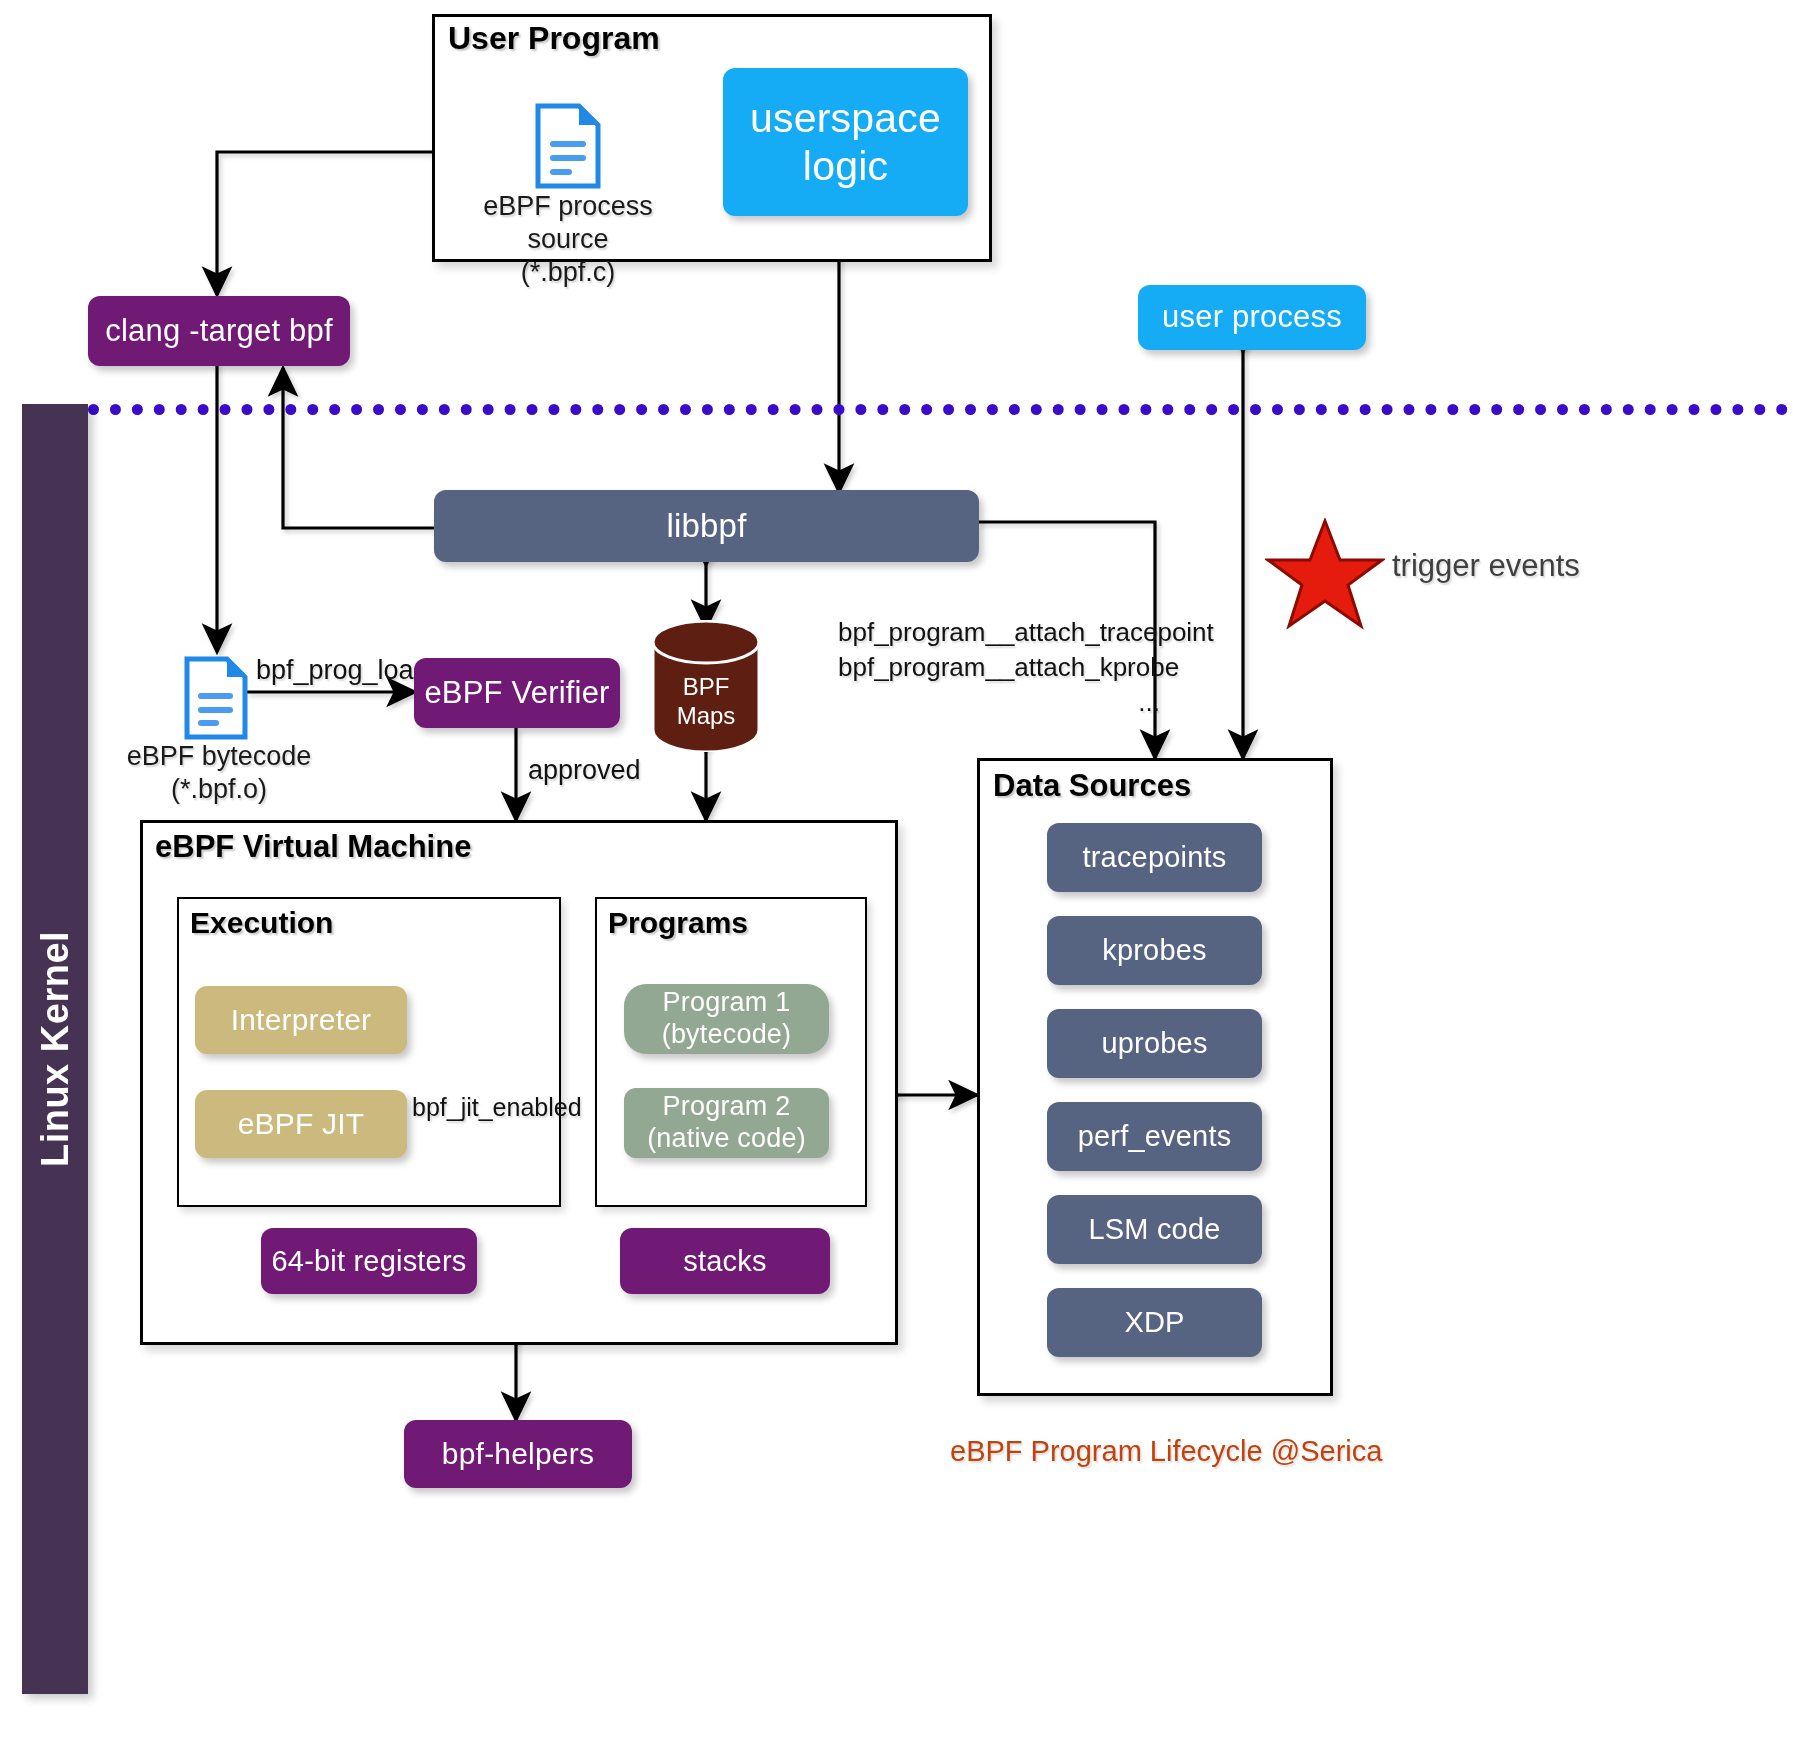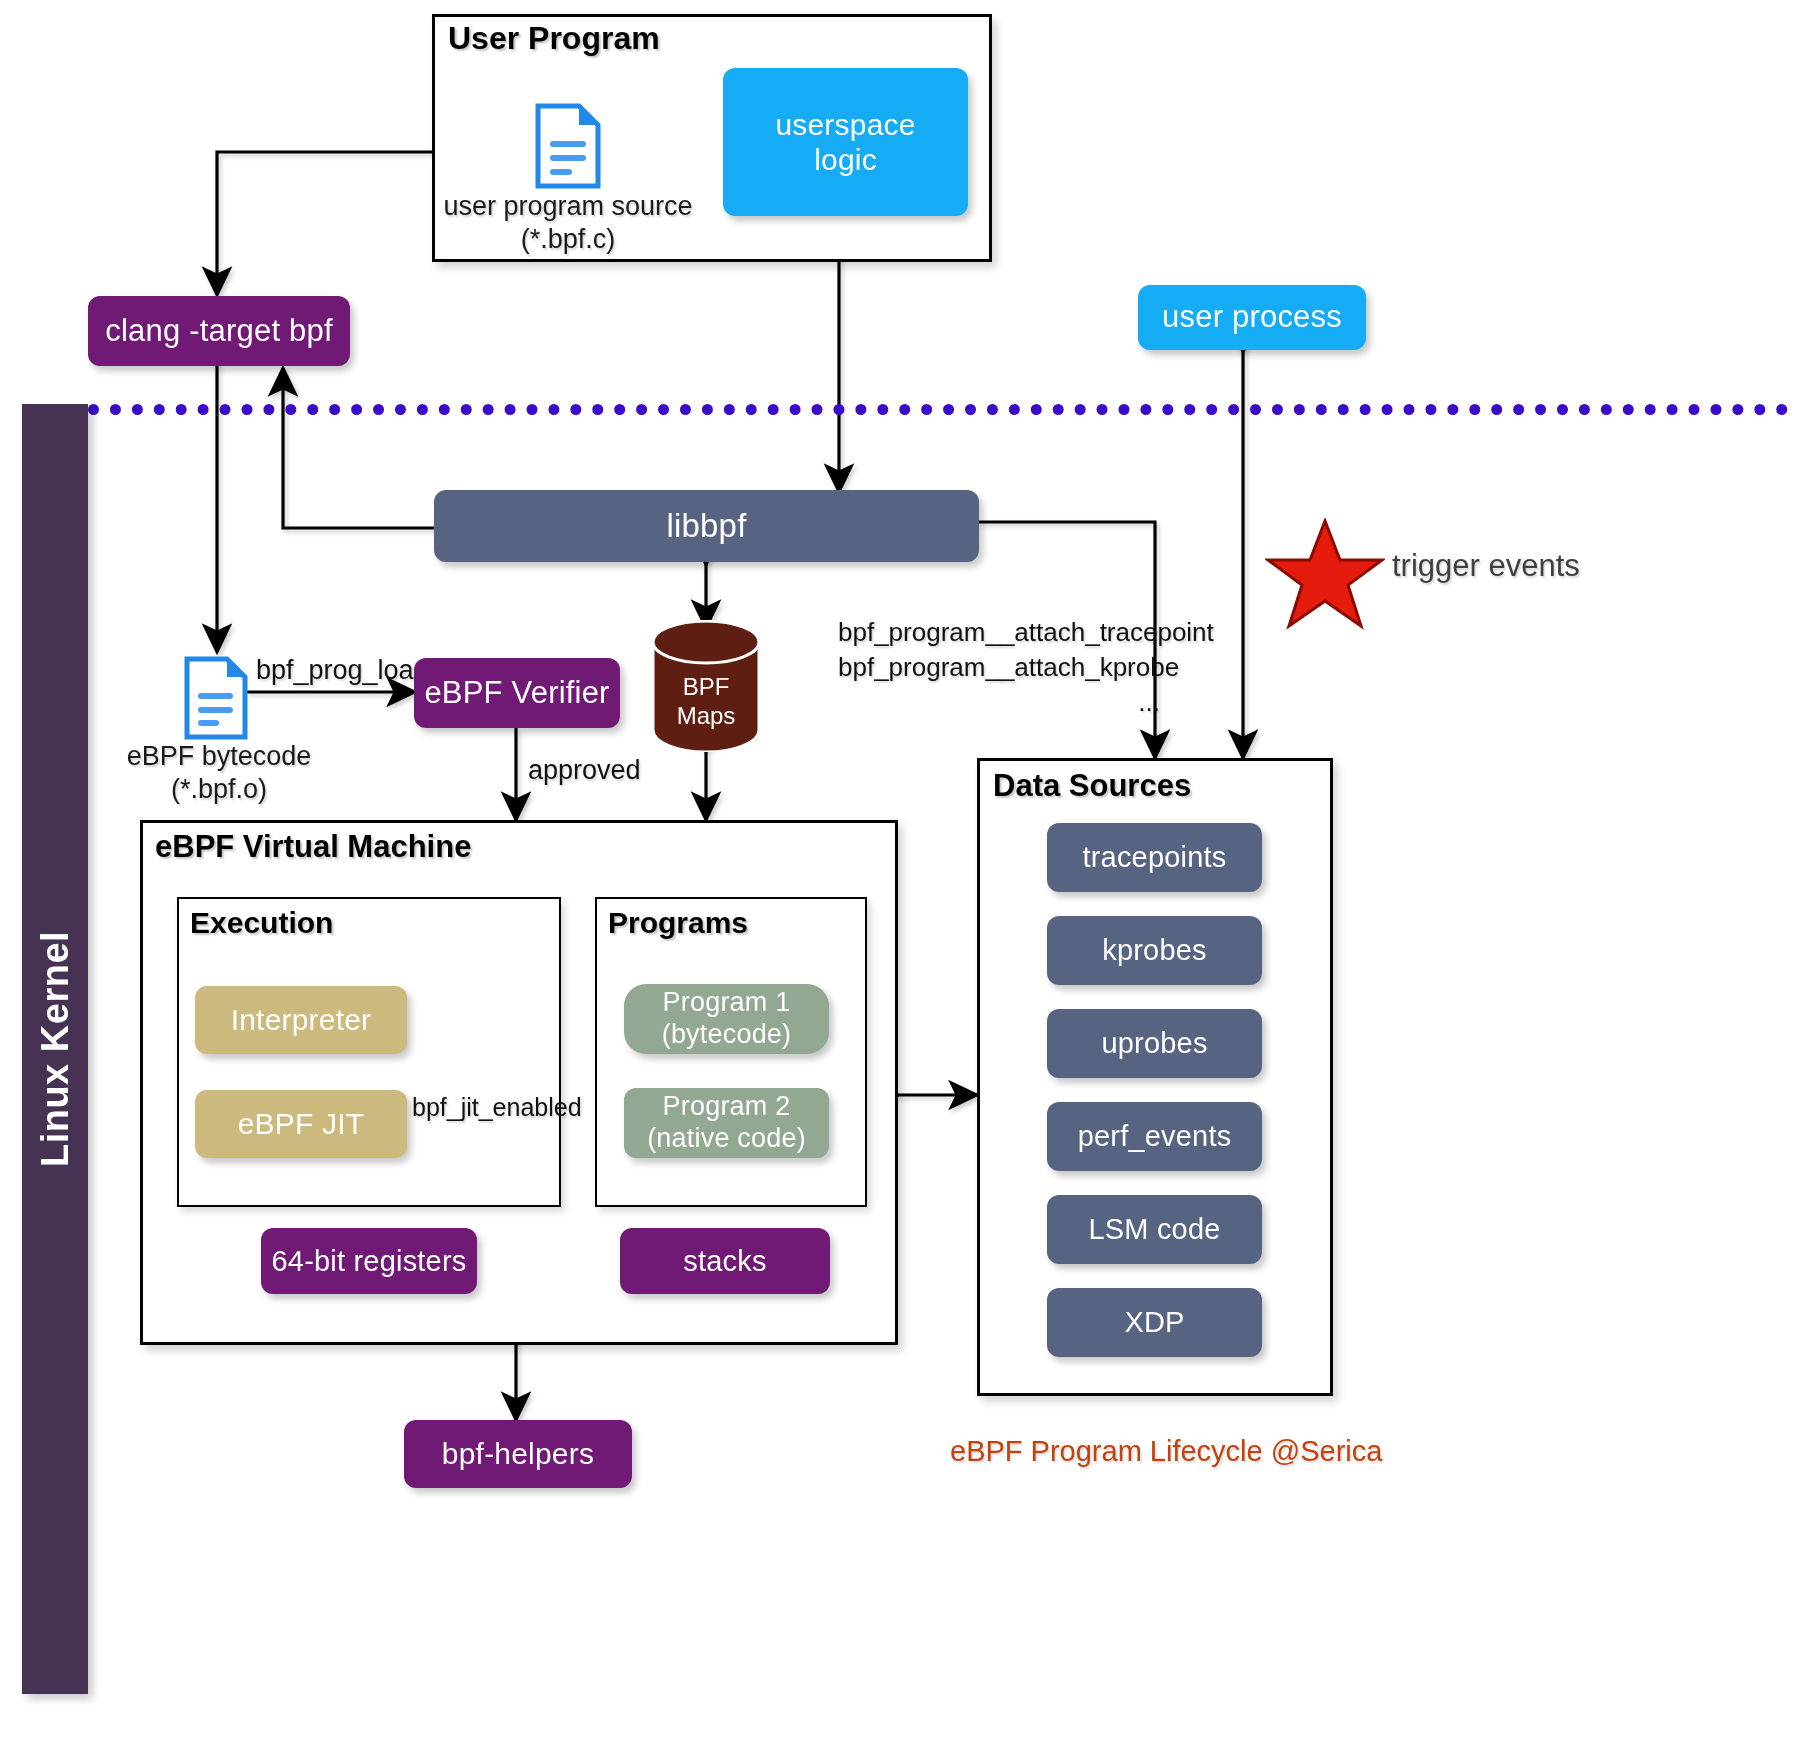--- a/index.html
+++ b/index.html
@@ -165,24 +165,24 @@
 
   <div class="abs file-icon" style="left:535px; top:103px; width:66px; height:86px;">
     <svg width="66" height="86" viewBox="0 0 66 86">
       <path d="M3,3 H44 L63,22 V83 H3 Z" fill="#ffffff" stroke="#2288e8" stroke-width="5"></path>
       <path d="M44,3 L63,22 H44 Z" fill="#2288e8"></path>
       <rect x="15" y="38" width="36" height="6" rx="3" fill="#4a9cf0"></rect>
       <rect x="15" y="52" width="36" height="6" rx="3" fill="#4a9cf0"></rect>
       <rect x="15" y="66" width="22" height="6" rx="3" fill="#4a9cf0"></rect>
     </svg>
   </div>
-  <div class="caption" style="left:443px; top:190px; width:250px; font-size:27px;">user program source
+  <div class="caption" style="left:443px; top:190px; width:250px; font-size:27px;">eBPF process source
 (*.bpf.c)</div>
 
-  <div class="abs pill pill-blue" style="left:723px; top:68px; width:245px; height:148px; font-size:30px; white-space:pre-line;">userspace
+  <div class="abs pill pill-blue" style="left:723px; top:68px; width:245px; height:148px; font-size:41px; white-space:pre-line;">userspace
 logic</div>
 
   <div class="abs pill pill-orange" style="left:88px; top:296px; width:262px; height:70px; font-size:31px;">clang -target bpf</div>
 
   <div class="abs" id="boundary-line" style="left:88px; top:404px; width:1700px;"></div>
 
   <div class="abs pill pill-blue" style="left:1138px; top:285px; width:228px; height:65px; font-size:31px;">user process</div>
 
   <div class="abs" id="kernel-band" style="left:22px; top:404px; width:66px; height:1290px;">
     <span>Linux Kernel</span>

